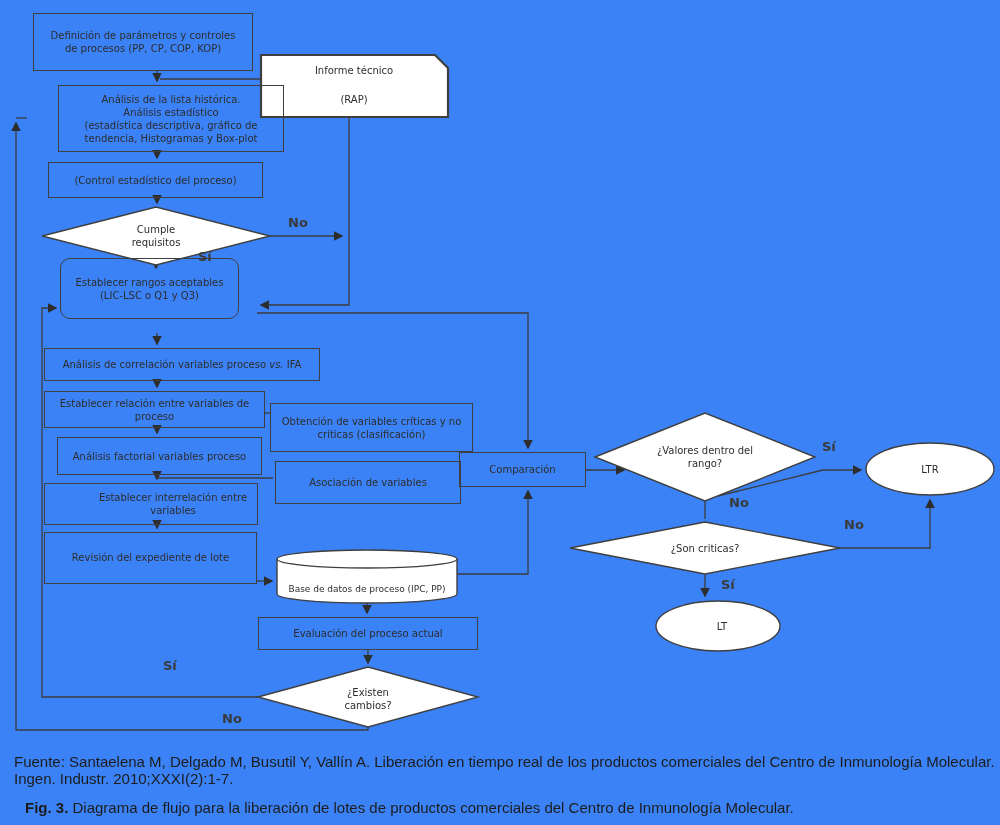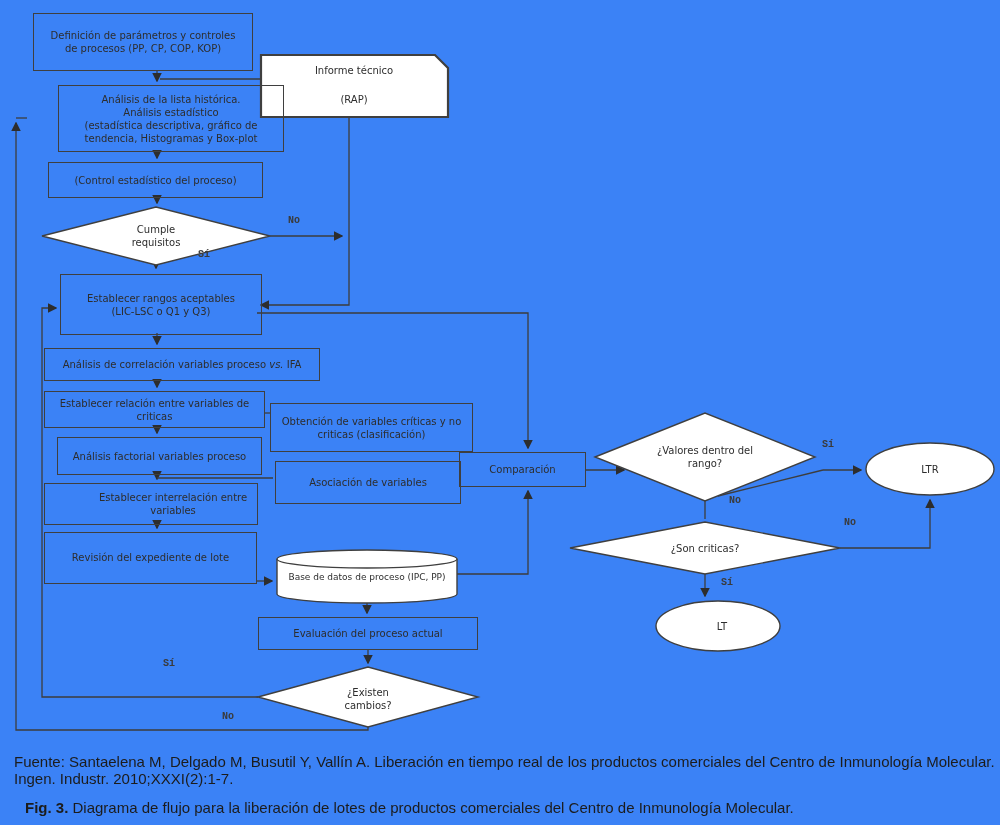--- a/index.html
+++ b/index.html
@@ -12,21 +12,21 @@
   .box{
     position:absolute;border:1.5px solid #3f3f3f;background:transparent;
     display:flex;flex-direction:column;align-items:center;justify-content:center;
     font-size:10px;line-height:1.3;text-align:center;box-sizing:border-box;
   }
   .nt{ 
     position:absolute;display:flex;flex-direction:column;align-items:center;justify-content:center;
     font-size:10px;line-height:1.3;text-align:center;box-sizing:border-box;
   }
   .el{ 
-    position:absolute;font-size:10px;font-weight:bold;color:#3a3a3a;font-family:Liberation Mono, monospace;
+    position:absolute;font-size:13px;font-weight:bold;color:#3a3a3a;
   }
   .small{font-size:9px;}
   .top-align{justify-content:flex-start;padding-top:18px;}
   .cap{position:absolute;font-family:"Liberation Sans",sans-serif;font-size:15px;color:#1c1c1c;white-space:nowrap;margin-top:7px;}
   .it{font-style:italic;}
   .b{font-weight:bold;padding-left:11px;}
 </style>
 </head>
 <body>
 
@@ -102,32 +102,32 @@
 
   <div class="box" style="left:48px;top:162px;width:215px;height:36px;">
     <div>(Control estadístico del proceso)</div>
   </div>
 
   <div class="nt" style="left:96px;top:214px;width:120px;height:44px;">
     <div>Cumple</div>
     <div>requisitos</div>
   </div>
 
-  <div class="box" style="left:60px;top:274px;width:202px;height:61px;">
+  <div class="box" style="left:60px;top:258px;width:179px;height:61px;border-radius:10px;">
     <div>Establecer rangos aceptables</div>
     <div>(LIC-LSC o Q1 y Q3)</div>
   </div>
 
   <div class="box" style="left:44px;top:348px;width:276px;height:33px;">
     <div><span>Análisis de correlación variables proceso</span><span class="it"> vs.</span><span> IFA</span></div>
   </div>
 
   <div class="box" style="left:44px;top:391px;width:221px;height:37px;">
     <div>Establecer relación entre variables de</div>
-    <div>criticas</div>
+    <div>proceso</div>
   </div>
 
   <div class="box" style="left:270px;top:403px;width:203px;height:49px;">
     <div>Obtención de variables críticas y no</div>
     <div>criticas (clasificación)</div>
   </div>
 
   <div class="box" style="left:57px;top:437px;width:205px;height:38px;">
     <div>Análisis factorial variables proceso</div>
   </div>
@@ -138,21 +138,21 @@
 
   <div class="box" style="left:44px;top:483px;width:214px;height:42px;padding-left:44px;">
     <div>Establecer interrelación entre</div>
     <div>variables</div>
   </div>
 
   <div class="box top-align" style="left:44px;top:532px;width:213px;height:52px;">
     <div>Revisión del expediente de lote</div>
   </div>
 
-  <div class="nt small" style="left:277px;top:570px;width:180px;height:16px;text-align:center;">
+  <div class="nt small" style="left:277px;top:582px;width:180px;height:16px;text-align:center;">
     <div>Base de datos de proceso (IPC, PP)</div>
   </div>
 
   <div class="box" style="left:459px;top:452px;width:127px;height:35px;">
     <div>Comparación</div>
   </div>
 
   <div class="box" style="left:258px;top:617px;width:220px;height:33px;">
     <div>Evaluación del proceso actual</div>
   </div>

